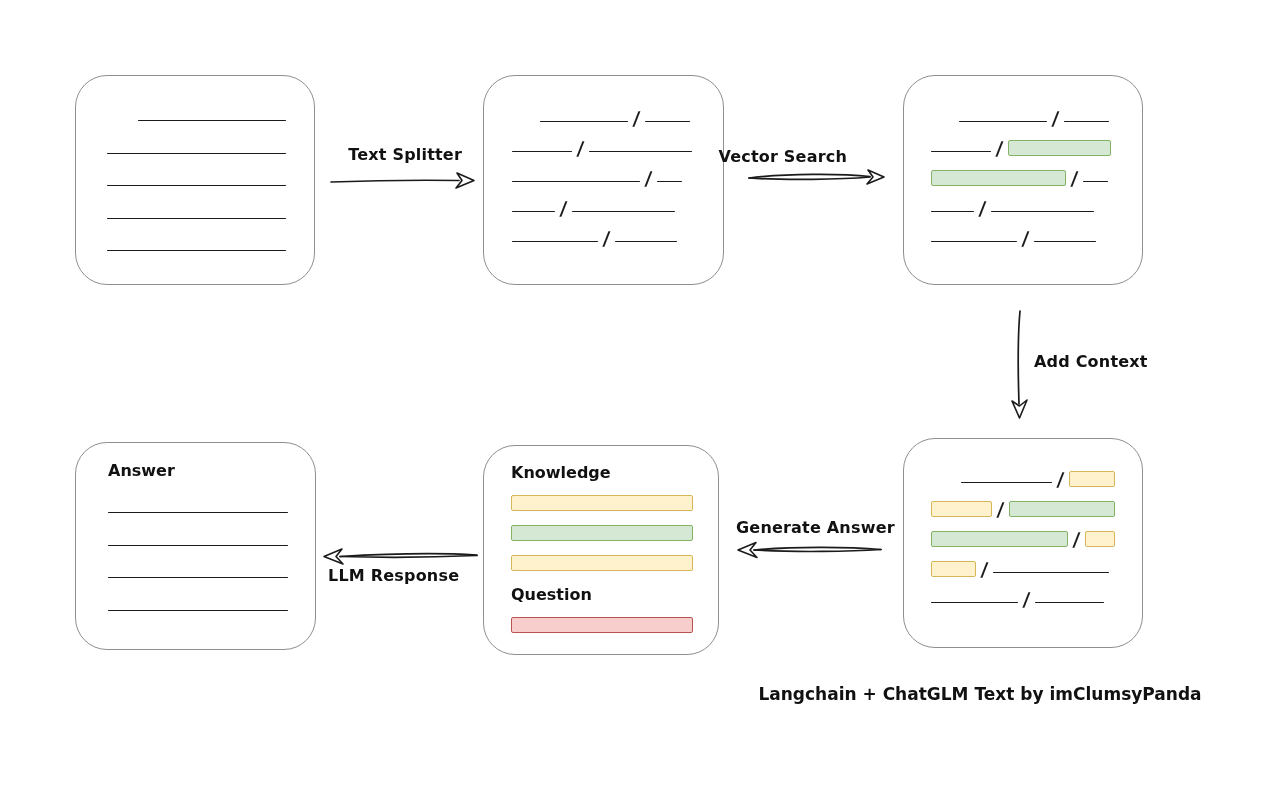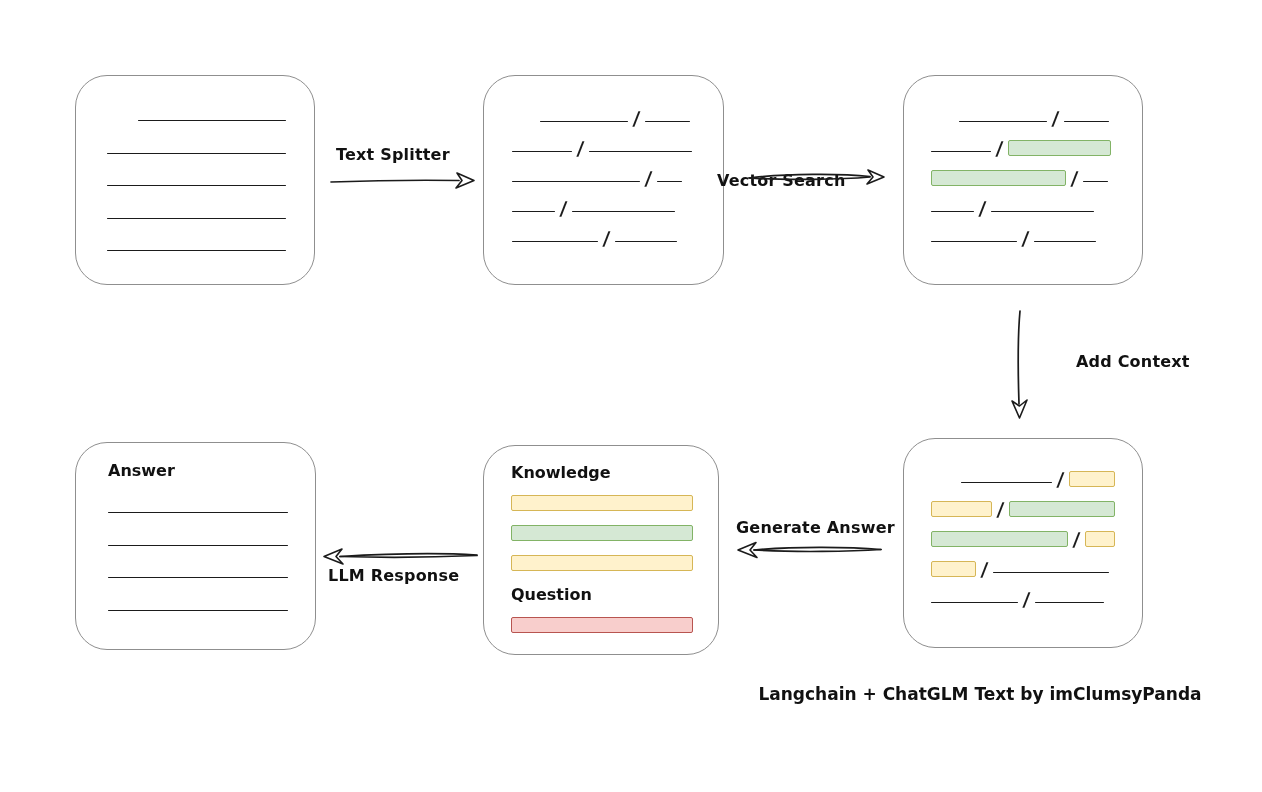--- a/index.html
+++ b/index.html
@@ -20,21 +20,21 @@
   .chip.red{background:#f8cecc;border:1.5px solid #b85450;}
   
   .rows{display:flex;flex-direction:column;}
   .row{display:flex;align-items:flex-end;height:16px;margin-bottom:14px;}
   .slash{font-size:19px;line-height:0.8;padding:0 5px;font-weight:700;transform:skewX(-4deg);}
   
   .doclines{display:flex;flex-direction:column;gap:27.5px;}
   
   .arrow-label{
     position:absolute;font-size:16px;font-weight:700;letter-spacing:0.2px;
-    text-align:left;white-space:nowrap;color:#111;
+    text-align:right;white-space:nowrap;color:#111;
   }
   .box-label{font-size:16px;font-weight:700;color:#111;}
   .caption{
     position:absolute;font-size:17px;font-weight:700;color:#111;
     text-align:center;white-space:nowrap;
   }
   .arrow{position:absolute;overflow:visible;}
   .arrow path, .arrow line{stroke:#1b1b1b;stroke-width:1.7;fill:none;stroke-linecap:round;stroke-linejoin:round;}
   .arrow path.head{fill:#ffffff;stroke-width:1.6;}
   .prompt-stack .chip{width:180px;}
@@ -166,28 +166,28 @@
       </div>
     </div>
   </div>
 
   <div class="arrow-label" style="left:336px;top:145px;width:126px;">Text Splitter</div>
   <svg class="arrow" style="left:328px;top:167px;" width="150" height="26" viewBox="0 0 150 26">
     <path d="M3,15 C45,13.5 95,13 131,13.5"></path>
     <path class="head" d="M129,6 L146,13.5 L128,21 L134,13.5 Z"></path>
   </svg>
 
-  <div class="arrow-label" style="left:717px;top:147px;width:130px;margin-top:24px;">Vector Search</div>
+  <div class="arrow-label" style="left:717px;top:147px;width:130px;">Vector Search</div>
   <svg class="arrow" style="left:746px;top:165px;" width="142" height="26" viewBox="0 0 142 26">
     <path d="M3,13 C40,8.5 95,8.5 124,11.5"></path>
     <path d="M3,13 C40,15.5 95,14.5 124,12"></path>
     <path class="head" d="M122,5 L138,12 L121,19 L127,12 Z"></path>
   </svg>
 
-  <div class="arrow-label" style="left:1076px;top:352px;text-align:right;">Add Context</div>
+  <div class="arrow-label" style="left:1034px;top:352px;text-align:right;">Add Context</div>
   <svg class="arrow" style="left:1006px;top:308px;" width="28" height="114" viewBox="0 0 28 114">
     <path d="M14,3 C11,35 12,65 13,96"></path>
     <path class="head" d="M6,93 L13.5,110 L21,92 L13.5,98 Z"></path>
   </svg>
 
   <div class="arrow-label" style="left:736px;top:518px;width:148px;">Generate Answer</div>
   <svg class="arrow" style="left:736px;top:537px;" width="148" height="26" viewBox="0 0 148 26">
     <path d="M18,13 C60,9 115,10 145,12.5"></path>
     <path d="M18,13 C60,15.5 115,14.5 145,12.5"></path>
     <path class="head" d="M20,5.5 L2,13 L21,20.5 L14,13 Z"></path>

